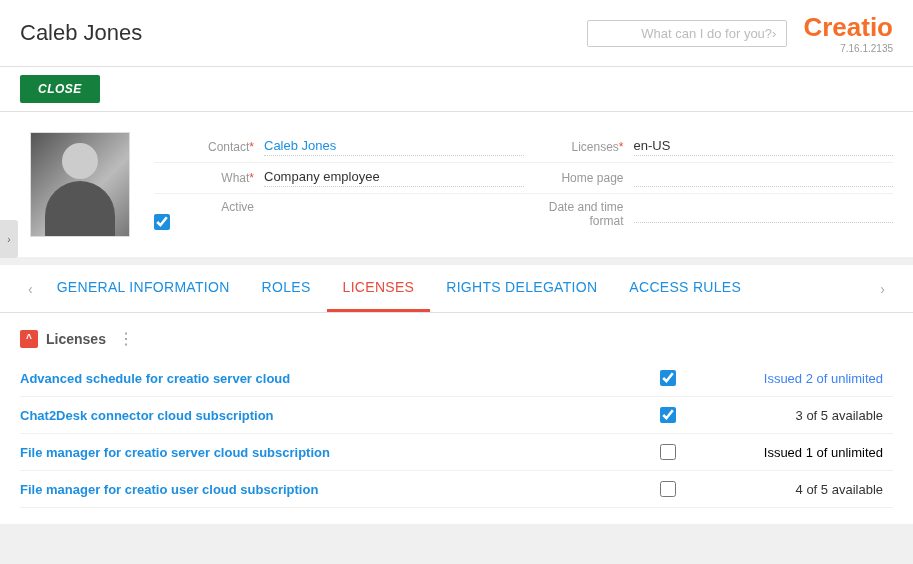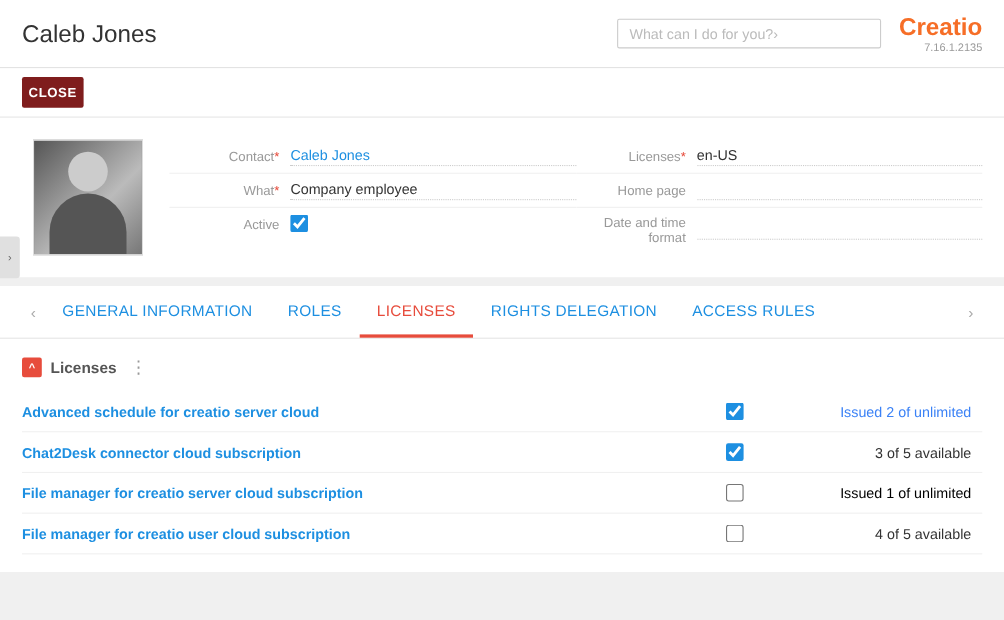--- a/index.html
+++ b/index.html
@@ -22,51 +22,52 @@
       display: flex;
       align-items: center;
       gap: 16px;
     }
     .search-box {
       display: flex;
       align-items: center;
       border: 1px solid #ccc;
       padding: 5px 10px;
       border-radius: 2px;
-      width: 240px;
+      width: 200px;
       background: #fff;
       color: #999;
       font-size: 13px;
-      justify-content: flex-start;
+      justify-content: flex-end;
     }
     .logo-text {
-      font-size: 22px;
+      font-size: 26px;
       font-weight: bold;
     }
     .logo-crea { color: #f66e27; }
     .logo-version { display: block; font-size: 10px; color: #999; text-align: right; }
 
     .top-actions {
       background: #fff;
       padding: 8px 20px;
       border-bottom: 1px solid #e0e0e0;
       display: flex;
       align-items: center;
       gap: 10px;
     }
     .close-btn {
-      background: #7f1d1d;
+      background: #15803d;
       color: #fff;
       border: none;
-      padding: 7px 6px;
+      padding: 7px 18px;
       font-size: 12px;
       font-weight: bold;
       cursor: pointer;
       border-radius: 2px;
       letter-spacing: 0.5px;
+      font-style: italic;
     }
 
     .sidebar-toggle {
       position: absolute;
       left: 0;
       top: 108px;
       width: 18px;
       height: 38px;
       background: #e0e0e0;
       display: flex;
@@ -159,22 +160,23 @@
       border-bottom: 1px dotted #ccc;
       padding-bottom: 2px;
       min-width: 140px;
     }
     .field-value.empty {
       min-height: 18px;
     }
 
     .checkbox-field {
       display: flex;
-      align-items: flex-end;
+      align-items: flex-start;
       padding: 6px 0;
+      flex-direction: column;
     }
     .checkbox-label {
       width: 110px;
       text-align: right;
       padding-right: 10px;
       color: #999;
       font-size: 12px;
     }
     .checkbox-input {
       width: 16px;

